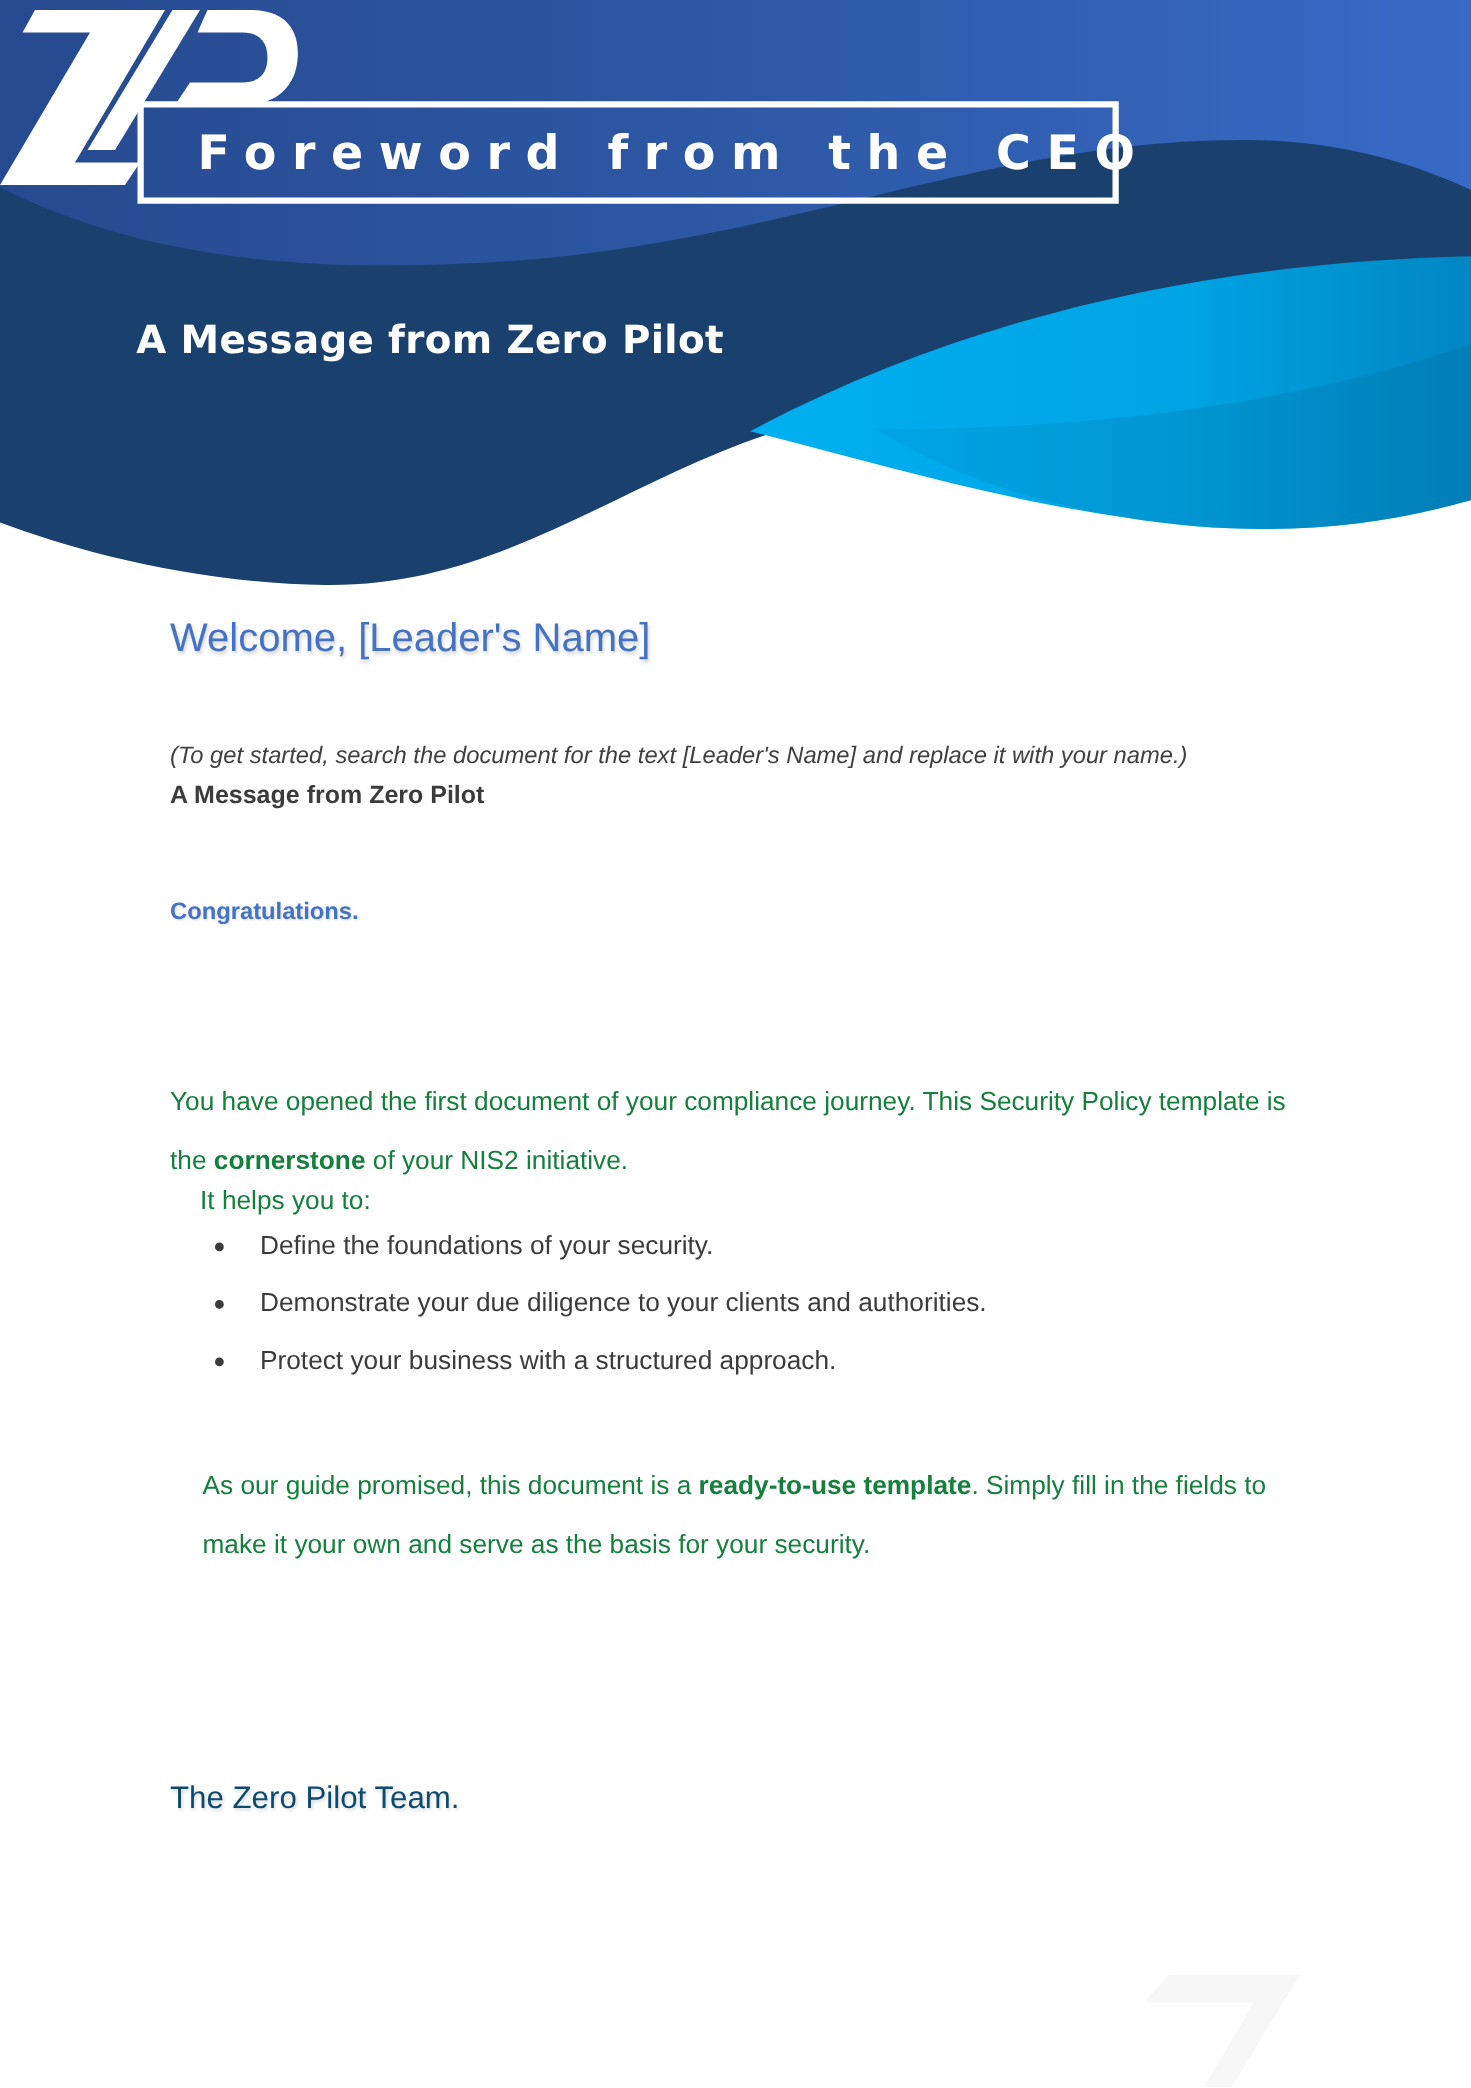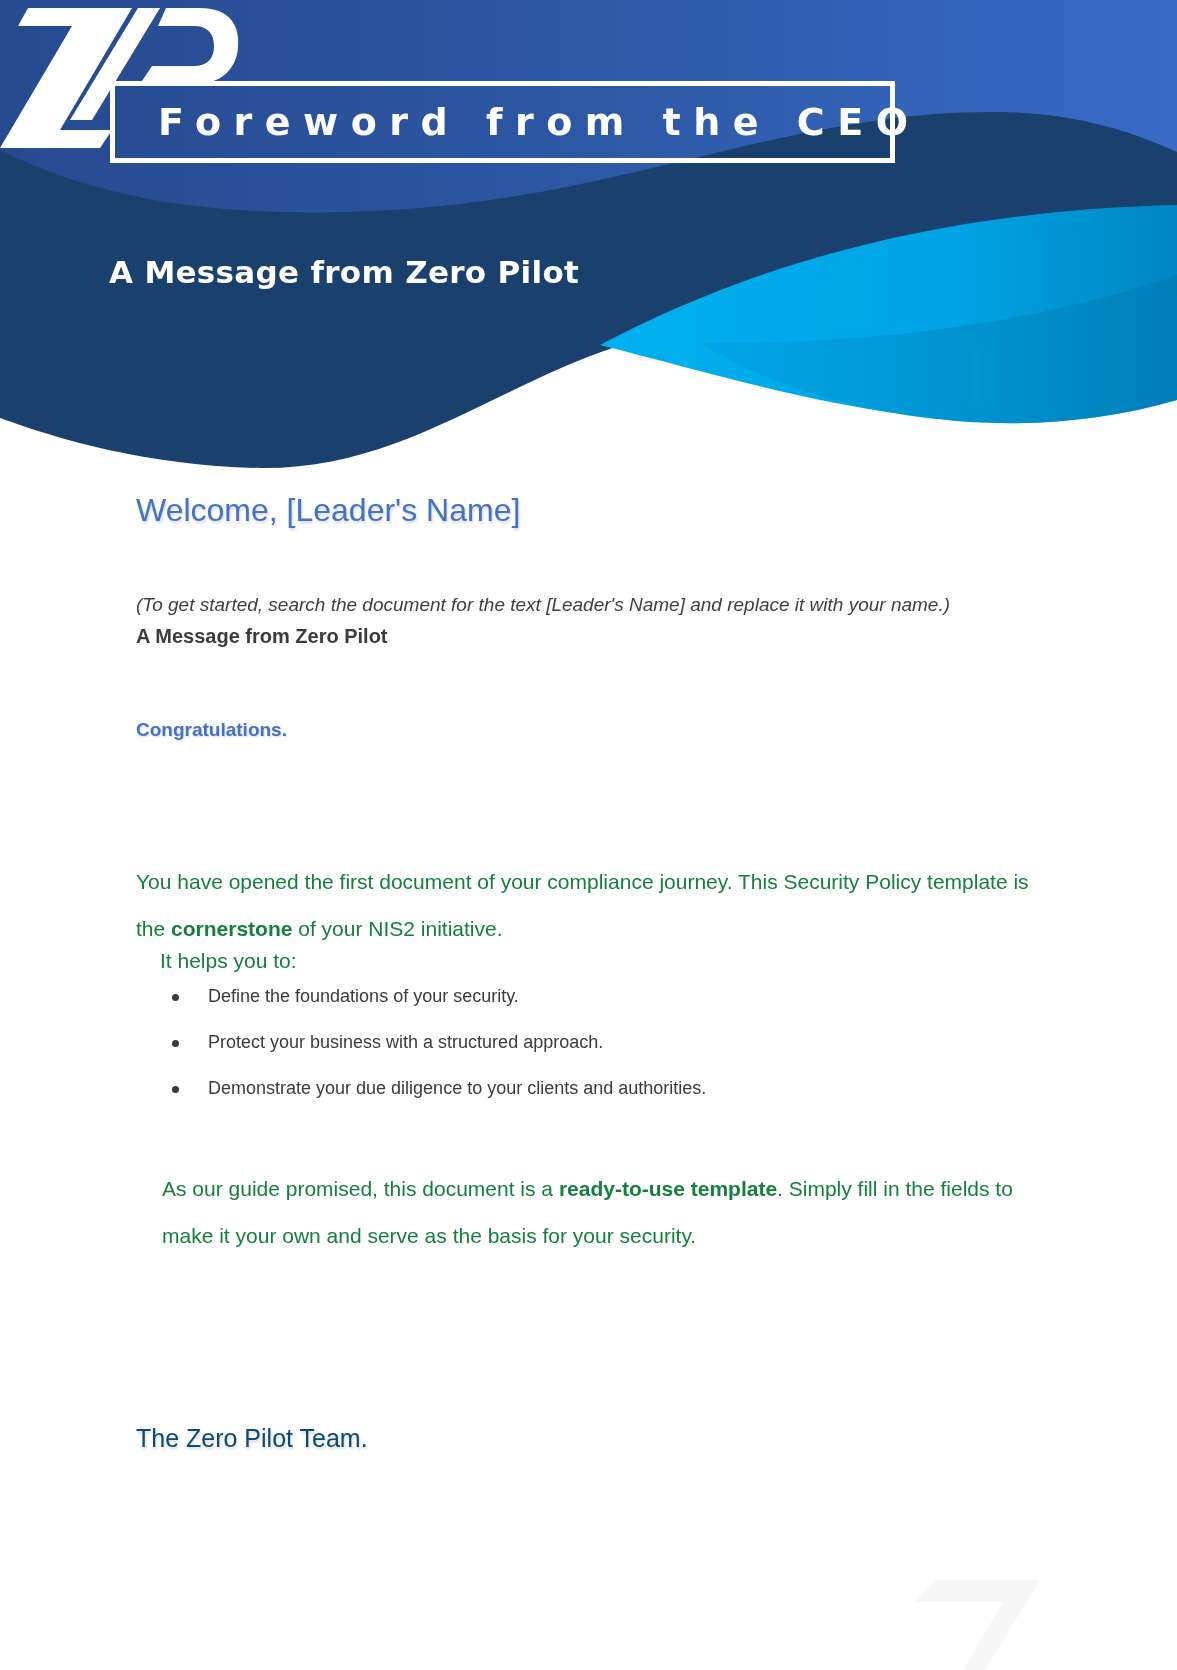--- a/index.html
+++ b/index.html
@@ -22,21 +22,21 @@
     .hint { position: absolute; top: 581px; font-size: 19px; font-style: italic; color: #404040;
             white-space: nowrap; margin-top: 13px; }
     .msg-bold { position: absolute; top: 625px; font-size: 20px; font-weight: bold; color: #3b3b3b;
                 white-space: nowrap; }
     .congrats { position: absolute; top: 719px; font-size: 19px; font-weight: bold; color: #4472c4;
                 text-shadow: 1px 1px 2px rgba(0,0,0,0.15); white-space: nowrap; }
     .para { position: absolute; font-size: 21px; line-height: 47px; color: #15803d; width: 900px; }
     .p1 { top: 858px; }
     .p2 { top: 937px; margin-left: 24px; }
     .bullets { position: absolute; top: 980px; left: 0; margin: 0; padding: 0; list-style: none; }
-    .bullets li { position: relative; height: 46px; font-size: 18px; line-height: 33px; padding-left: 72px;
+    .bullets li { position: relative; height: 46px; font-size: 21px; line-height: 33px; padding-left: 72px;
                   white-space: nowrap; color: #3b3b3b; }
     .bullets li .dot { position: absolute; left: 36px; top: 14px; width: 7px; height: 7px;
                        background: #3b3b3b; border-radius: 50%; }
     .p3 { top: 1165px; margin-left: 26px; }
     .team { position: absolute; top: 1424px; font-size: 25px; color: #0c4a6e;
             text-shadow: 1px 2px 3px rgba(0,0,0,0.18); white-space: nowrap; }
     .watermark { position: absolute; left: 915px; top: 1580px; opacity: 1; }
     b { font-weight: bold; }
   </style>
 </head>
@@ -93,22 +93,22 @@
   <div class="hint">(To get started, search the document for the text [Leader's Name] and replace it with your name.)</div>
   <div class="msg-bold">A Message from Zero Pilot</div>
   <div class="congrats">Congratulations.</div>
 
   <div class="para p1"><span>You have opened the first document of your compliance journey. This Security Policy template is the </span><b>cornerstone</b><span> of your NIS2 initiative.</span></div>
 
   <div class="para p2">It helps you to:</div>
 
   <ul class="bullets">
     <li><span class="dot"></span><span>Define the foundations of your security.</span></li>
+    <li><span class="dot"></span><span>Demonstrate your due diligence to your clients and authorities.</span></li>
     <li><span class="dot"></span><span>Protect your business with a structured approach.</span></li>
-    <li><span class="dot"></span><span>Demonstrate your due diligence to your clients and authorities.</span></li>
   </ul>
 
   <div class="para p3"><span>As our guide promised, this document is a </span><b>ready-to-use template</b><span>. Simply fill in the fields to make it your own and serve as the basis for your security.</span></div>
 
   <div class="team">The Zero Pilot Team.</div>
 </div>
 
 <svg class="watermark" width="230" height="90" viewBox="0 0 230 90">
   <polygon points="20,0 125,0 70,90 48,90 88,22 0,22" fill="#f7f7f7"></polygon>
   <polygon points="130,0 160,0 200,0 C230,0 232,55 205,58 L140,58 L150,42 L195,42 C205,42 205,20 195,20 L125,20 Z" fill="#f8f8f8"></polygon>

